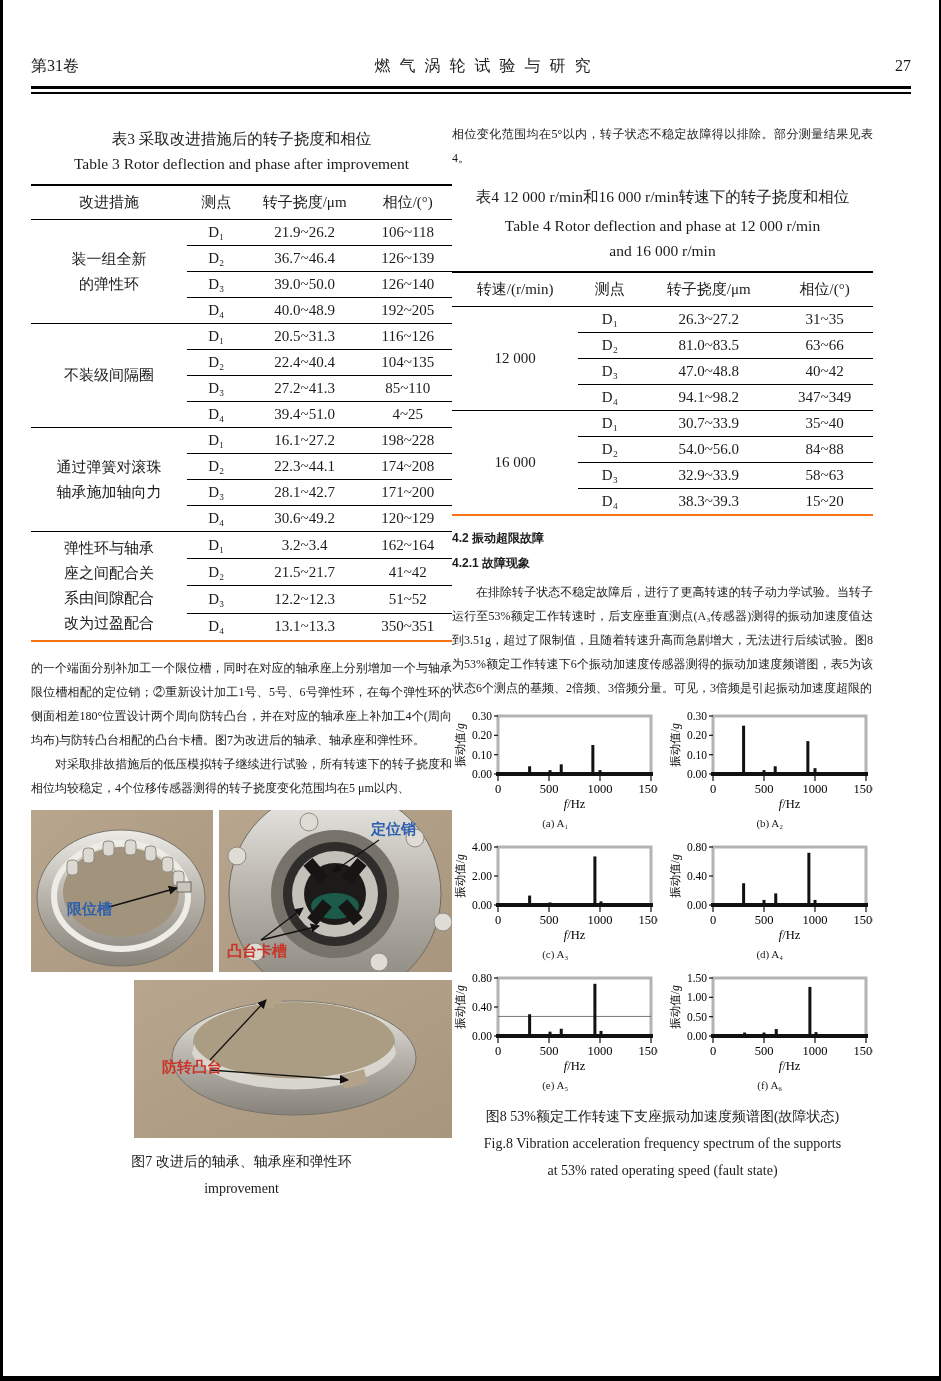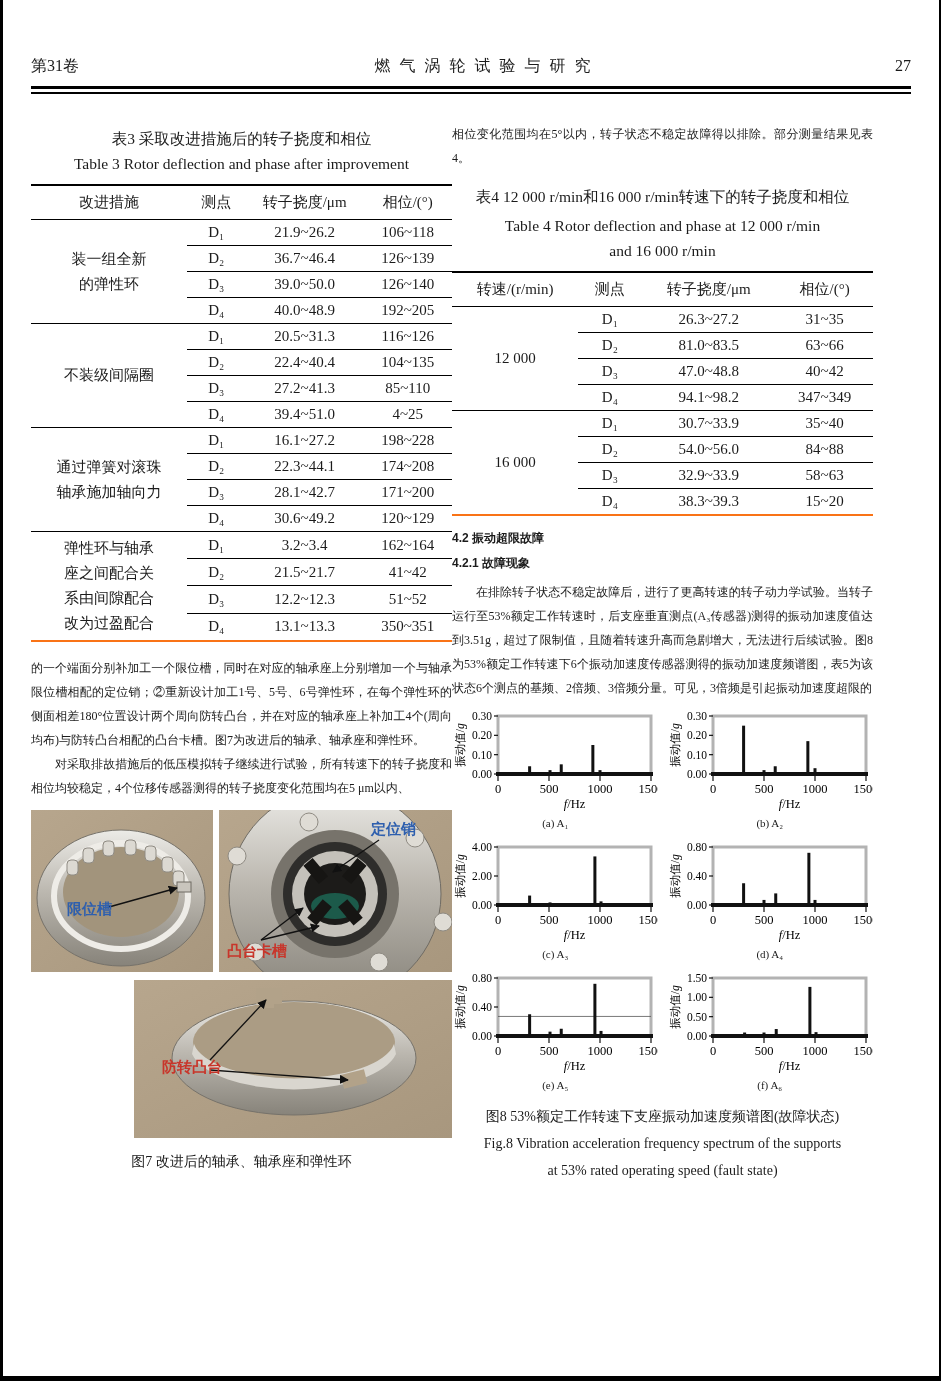--- a/index.html
+++ b/index.html
@@ -245,20 +245,21 @@
           <rect x="130" y="20" width="10" height="8" fill="#b2a289"></rect>
           <rect x="208" y="92" width="24" height="14" fill="#b2a289" transform="rotate(-14 220 99)"></rect>
           <line x1="76" y1="80" x2="132" y2="20" stroke="#111" stroke-width="1.3" marker-end="url(#arrowhead)"></line>
           <line x1="76" y1="90" x2="214" y2="100" stroke="#111" stroke-width="1.3" marker-end="url(#arrowhead)"></line>
           <text x="28" y="92" font-size="15" font-weight="bold" font-family="Liberation Sans, DejaVu Sans, sans-serif" fill="#c8352a">防转凸台</text>
         </svg>
       </div>
 
       <div class="fig-caption">
         <div>图7 改进后的轴承、轴承座和弹性环</div>
+        <div>improvement</div>
       </div>
     </div>
 
     <div class="col">
       <p class="body">相位变化范围均在5°以内，转子状态不稳定故障得以排除。部分测量结果见表4。</p>
 
       <div class="tbl-title" style="margin-top:14px;">表4 12 000 r/min和16 000 r/min转速下的转子挠度和相位</div>
       <div class="tbl-title">Table 4  Rotor deflection and phase at 12 000 r/min</div>
       <div class="tbl-title-en">and 16 000 r/min</div>
       <table class="datatable" id="table4">

